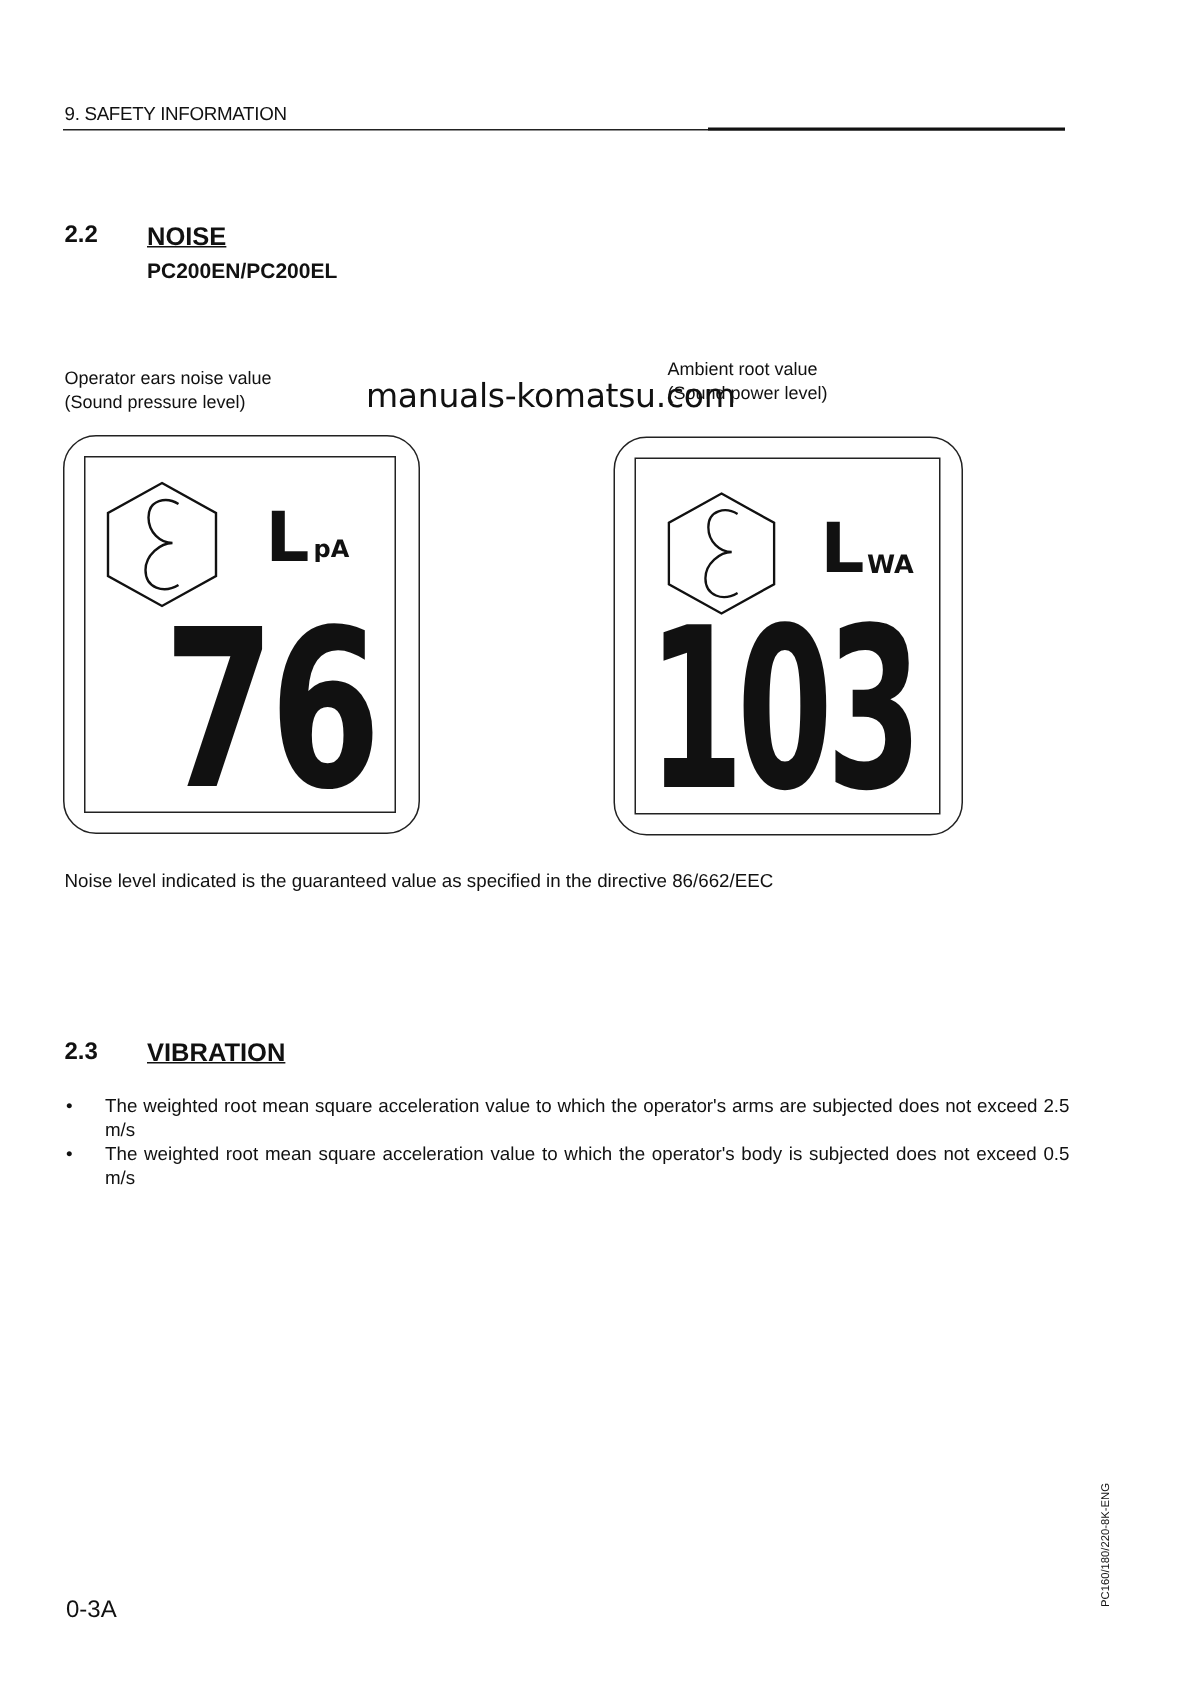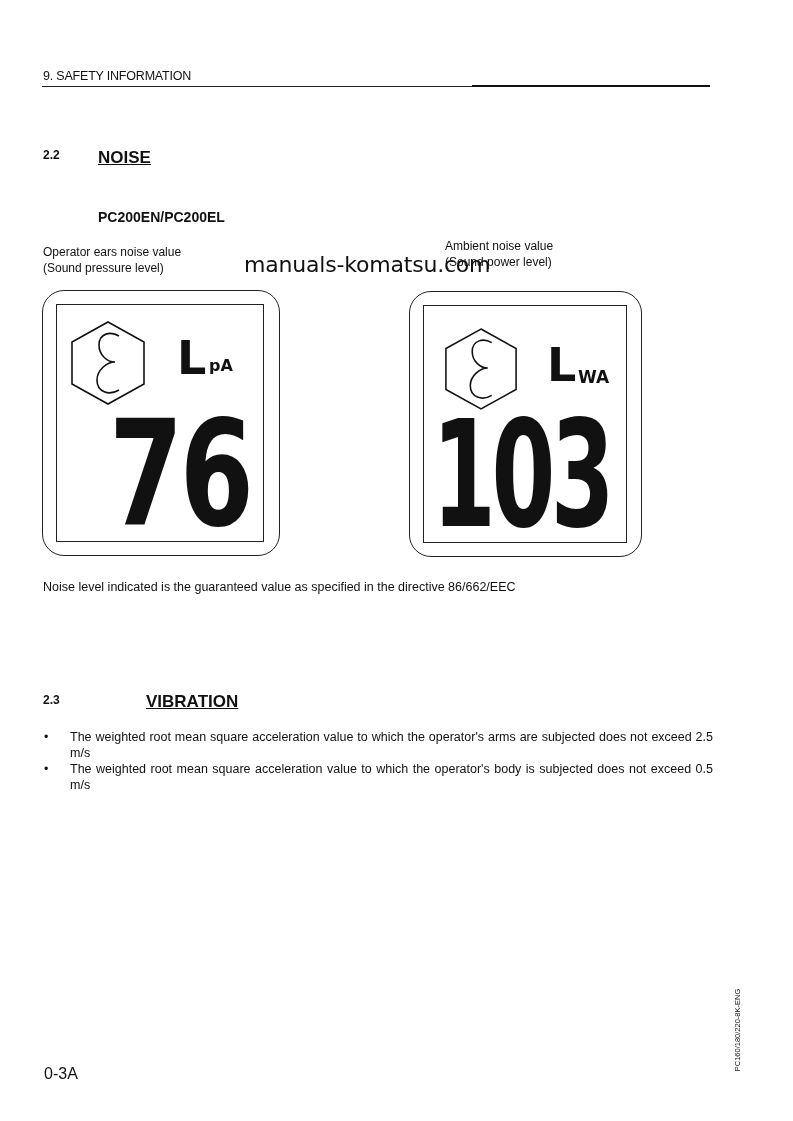--- a/index.html
+++ b/index.html
@@ -1,21 +1,21 @@
 <!DOCTYPE html>
 <html><head>
 <meta charset="utf-8">
 <style>
   html, body { margin: 0; padding: 0; background: #ffffff; }
   body { width: 793px; height: 1121px; position: relative; overflow: hidden; color: #111; font-family: "Liberation Sans", sans-serif; }
   .abs { position: absolute; }
   .header-title { left: 43px; top: 69px; font-size: 12.5px; letter-spacing: -0.2px; }
   .header-rule { left: 42px; top: 86px; width: 668px; height: 1px; background: #222; }
   .header-rule-thick { left: 472px; top: 85px; width: 238px; height: 2px; background: #111; }
-  .sec-num { font-weight: bold; font-size: 12px; }
+  .sec-num { font-weight: bold; font-size: 16px; }
   .sec-title { font-weight: bold; font-size: 17px; text-decoration: underline; }
   .sub-title { font-weight: bold; font-size: 14px; }
   .small { font-size: 12px; line-height: 16px; }
   .watermark { left: 244px; top: 252px; font-size: 22px; color: #111; font-family: "DejaVu Sans", sans-serif; letter-spacing: -0.2px; }
   .label-box { border: 1.5px solid #222; border-radius: 22px; background: #fff; }
   .label-inner { position: absolute; border: 1.5px solid #222; }
   .hexagon { position: absolute; }
   .lsym { position: absolute; font-weight: 900; font-family: "DejaVu Sans", sans-serif; color: #111; }
   .bignum { position: absolute; font-family: "DejaVu Sans", sans-serif; font-weight: 900; color: #111; transform-origin: left top; letter-spacing: -4px; }
   .bullet-list { left: 43px; top: 729px; width: 670px; font-size: 12.5px; line-height: 16px; }
@@ -28,28 +28,28 @@
 </style>
 </head>
 <body>
 
 <div class="abs header-title">9. SAFETY INFORMATION</div>
 <div class="abs header-rule"></div>
 <div class="abs header-rule-thick"></div>
 
 <div class="abs sec-num" style="left:43px; top:148px;">2.2</div>
 <div class="abs sec-title" style="left:98px; top:148px;">NOISE</div>
-<div class="abs sub-title" style="left:98px; top:172px;margin-top:37px;">PC200EN/PC200EL</div>
+<div class="abs sub-title" style="left:98px; top:172px;">PC200EN/PC200EL</div>
 
 <div class="abs small" style="left:43px; top:244px;">
   <div>Operator ears noise value</div>
   <div>(Sound pressure level)</div>
 </div>
 <div class="abs small" style="left:445px; top:238px;">
-  <div>Ambient noise value</div>
+  <div>Ambient root value</div>
   <div>(Sound power level)</div>
 </div>
 
 <div class="abs watermark">manuals-komatsu.com</div>
 
 <div class="abs label-box" style="left:42px; top:290px; width:236px; height:264px;">
   <div class="label-inner" style="left:13px; top:13px; width:206px; height:236px;"></div>
   <svg class="hexagon" style="left:26px; top:29px;" width="78" height="86" viewBox="0 0 78 86">
     <polygon points="39,2 75,22 75,64 39,84 3,64 3,22" fill="none" stroke="#111" stroke-width="1.6"></polygon>
     <path d="M50,16 C42,11 30,13 30,25 C30,35 38,42 46,42 C38,42 28,50 28,60 C28,72 40,76 50,70" fill="none" stroke="#111" stroke-width="1.6"></path>
@@ -66,21 +66,21 @@
     <path d="M50,16 C42,11 30,13 30,25 C30,35 38,42 46,42 C38,42 28,50 28,60 C28,72 40,76 50,70" fill="none" stroke="#111" stroke-width="1.6"></path>
   </svg>
   <div class="lsym" style="left:137px; top:50px; font-size:46px; line-height:46px;">L</div>
   <div class="lsym" style="left:168px; top:76px; font-size:17px; line-height:18px;text-align:right;">WA</div>
   <div class="bignum" style="left:22px; top:108px; font-size:124px; line-height:124px; transform:scale(0.74,1.2); letter-spacing:-6px;">103</div>
 </div>
 
 <div class="abs small" style="left:43px; top:579px; font-size:12.5px;">Noise level indicated is the guaranteed value as specified in the directive 86/662/EEC</div>
 
 <div class="abs sec-num" style="left:43px; top:693px;">2.3</div>
-<div class="abs sec-title" style="left:98px; top:692px;margin-left:48px;">VIBRATION</div>
+<div class="abs sec-title" style="left:98px; top:692px;">VIBRATION</div>
 
 <div class="abs bullet-list">
   <div class="bullet-item justify">
     <span class="bullet-dot">•</span>
     <span>The weighted root mean square acceleration value to which the operator's arms are subjected does not exceed 2.5 m/s</span>
   </div>
   <div class="bullet-item justify">
     <span class="bullet-dot">•</span>
     <span>The weighted root mean square acceleration value to which the operator's body is subjected does not exceed 0.5 m/s</span>
   </div>

